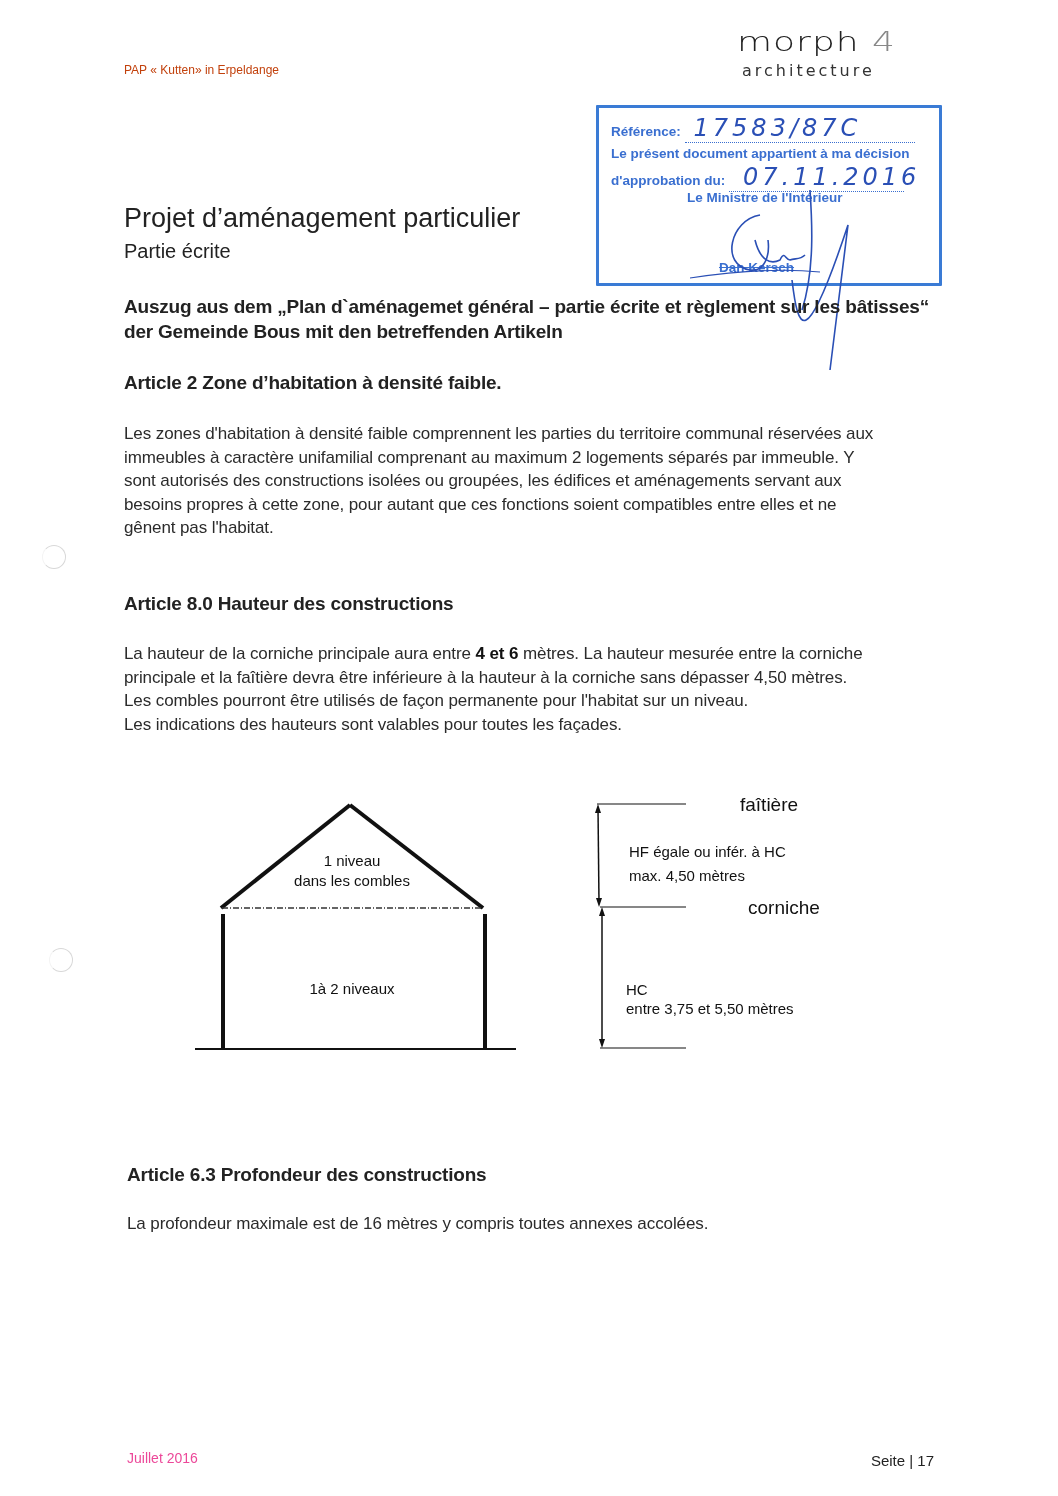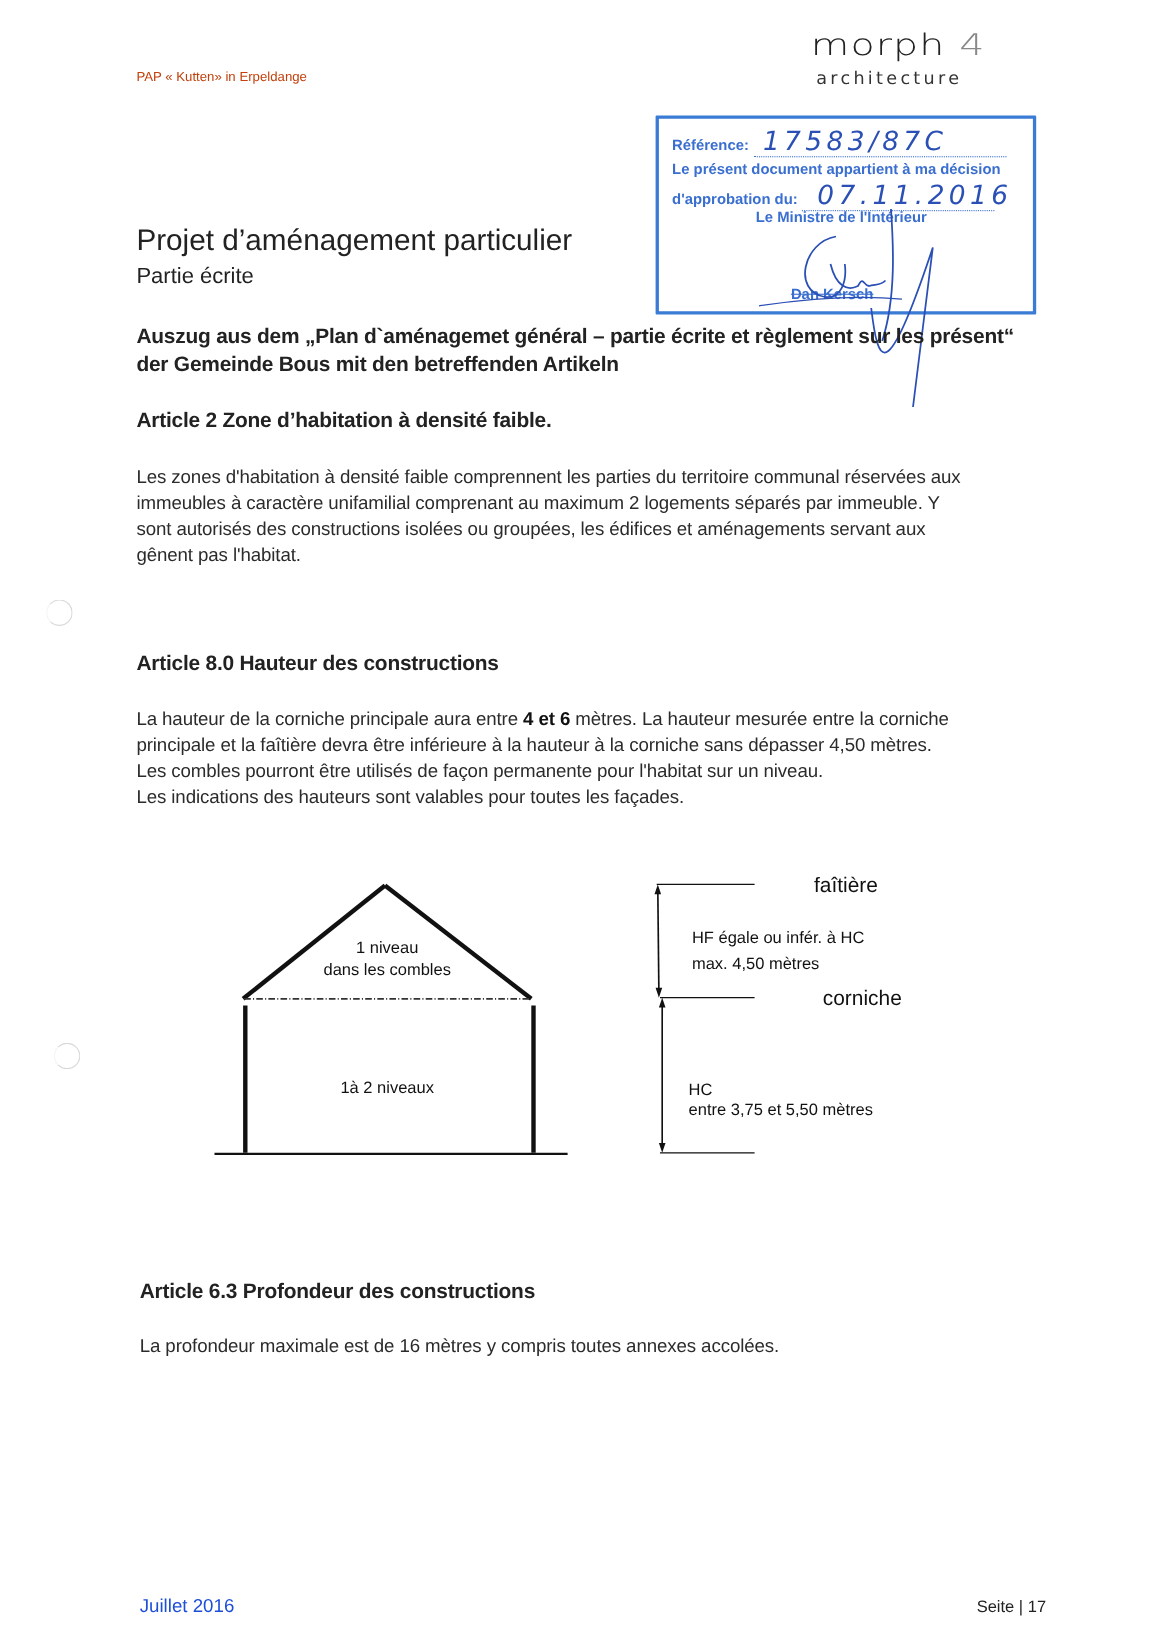--- a/index.html
+++ b/index.html
@@ -25,22 +25,22 @@
   .subtitle { left: 124px; top: 240px; font-size: 20px; color:#222; font-family: "Liberation Sans", sans-serif; }
 
   .h-extract { left: 124px; top: 294px; font-size: 19px; font-weight: bold; color: #222; line-height: 25px; width: 900px; font-family: "Liberation Sans", sans-serif; letter-spacing: -0.2px;}
   .h-art { left: 124px; font-size: 19px; font-weight: bold; color: #222; font-family: "Liberation Sans", sans-serif; letter-spacing: -0.2px; }
   .para { left: 124px; width: 900px; font-size: 17px; line-height: 23.5px; color: #2b2b2b; font-family: "Liberation Sans", sans-serif; letter-spacing: -0.1px;}
   .para b { color:#111; }
 
   .diagram { left: 0; top: 770px; width: 1058px; height: 310px; }
   .diagram text { font-family: "Liberation Sans", sans-serif; fill: #111; }
 
-  .footer-left { left: 127px; top: 1450px; font-size: 17px; font-family: "Liberation Sans", sans-serif; color:#1d4ed8; }
-  .footer-right { right: 107px; top: 1452px; font-size: 15px; font-family: "Liberation Sans", sans-serif; color:#222; }
+  .footer-left { left: 127px; top: 1450px; font-size: 14px; font-family: "Liberation Sans", sans-serif; color:#ec4899; }
+  .footer-right { right: 124px; top: 1452px; font-size: 15px; font-family: "Liberation Sans", sans-serif; color:#222; }
 
   .punch { width: 22px; height: 22px; border-radius: 50%; border: 1px solid #d8d8d8; border-left-color: #f4f4f4; }
 </style>
 </head>
 <body>
 
 <div class="abs header-left">PAP « Kutten» in Erpeldange</div>
 
 <div class="abs logo">
   <div class="logo-mark"><span>morph</span> <span class="four">4</span></div>
@@ -65,29 +65,30 @@
   <path d="M230,30 C232,60 235,110 222,150" stroke="#2a4fb5" stroke-width="1.6" fill="none"></path>
   <path d="M212,120 C218,170 225,195 268,65 C260,130 255,170 250,210" stroke="#2a4fb5" stroke-width="1.6" fill="none"></path>
   <path d="M180,55 C150,60 140,105 170,110 C185,112 190,95 188,80 M175,80 C180,100 190,105 200,100 C205,90 205,100 210,100 C215,98 220,100 225,95" stroke="#2a4fb5" stroke-width="1.6" fill="none"></path>
   <path d="M110,118 C150,112 200,108 240,112" stroke="#2a4fb5" stroke-width="1.2" fill="none"></path>
 </svg>
 
 <div class="abs title">Projet d’aménagement particulier</div>
 <div class="abs subtitle">Partie écrite</div>
 
 <div class="abs h-extract">
-  <div>Auszug aus dem „Plan d`aménagemet général – partie écrite et règlement sur les présent“</div>
+  <div>Auszug aus dem „Plan d`aménagemet général – partie écrite et règlement sur les bâtisses“</div>
   <div>der Gemeinde Bous mit den betreffenden Artikeln</div>
 </div>
 
 <div class="abs h-art" style="top:372px;">Article 2 Zone  d’habitation à densité faible.</div>
 <div class="abs para" style="top:422px;">
   <div>Les zones d'habitation à densité faible comprennent les parties du territoire communal réservées aux</div>
   <div>immeubles à caractère unifamilial comprenant au maximum 2 logements séparés par immeuble. Y</div>
   <div>sont autorisés des constructions isolées ou groupées, les édifices et aménagements servant aux</div>
+  <div>besoins propres à cette zone, pour autant que ces fonctions soient compatibles entre elles et ne</div>
   <div>gênent pas l'habitat.</div>
 </div>
 
 <div class="abs h-art" style="top:593px;">Article 8.0 Hauteur des constructions</div>
 <div class="abs para" style="top:642px;">
   <div><span>La hauteur de la corniche principale aura entre </span><b>4 et 6</b><span> mètres. La hauteur mesurée entre la corniche</span></div>
   <div>principale et la faîtière devra être inférieure à la hauteur à la corniche sans dépasser 4,50 mètres.</div>
   <div>Les combles pourront être utilisés de façon permanente pour l'habitat sur un niveau.</div>
   <div>Les indications des hauteurs sont valables pour toutes les façades.</div>
 </div>

